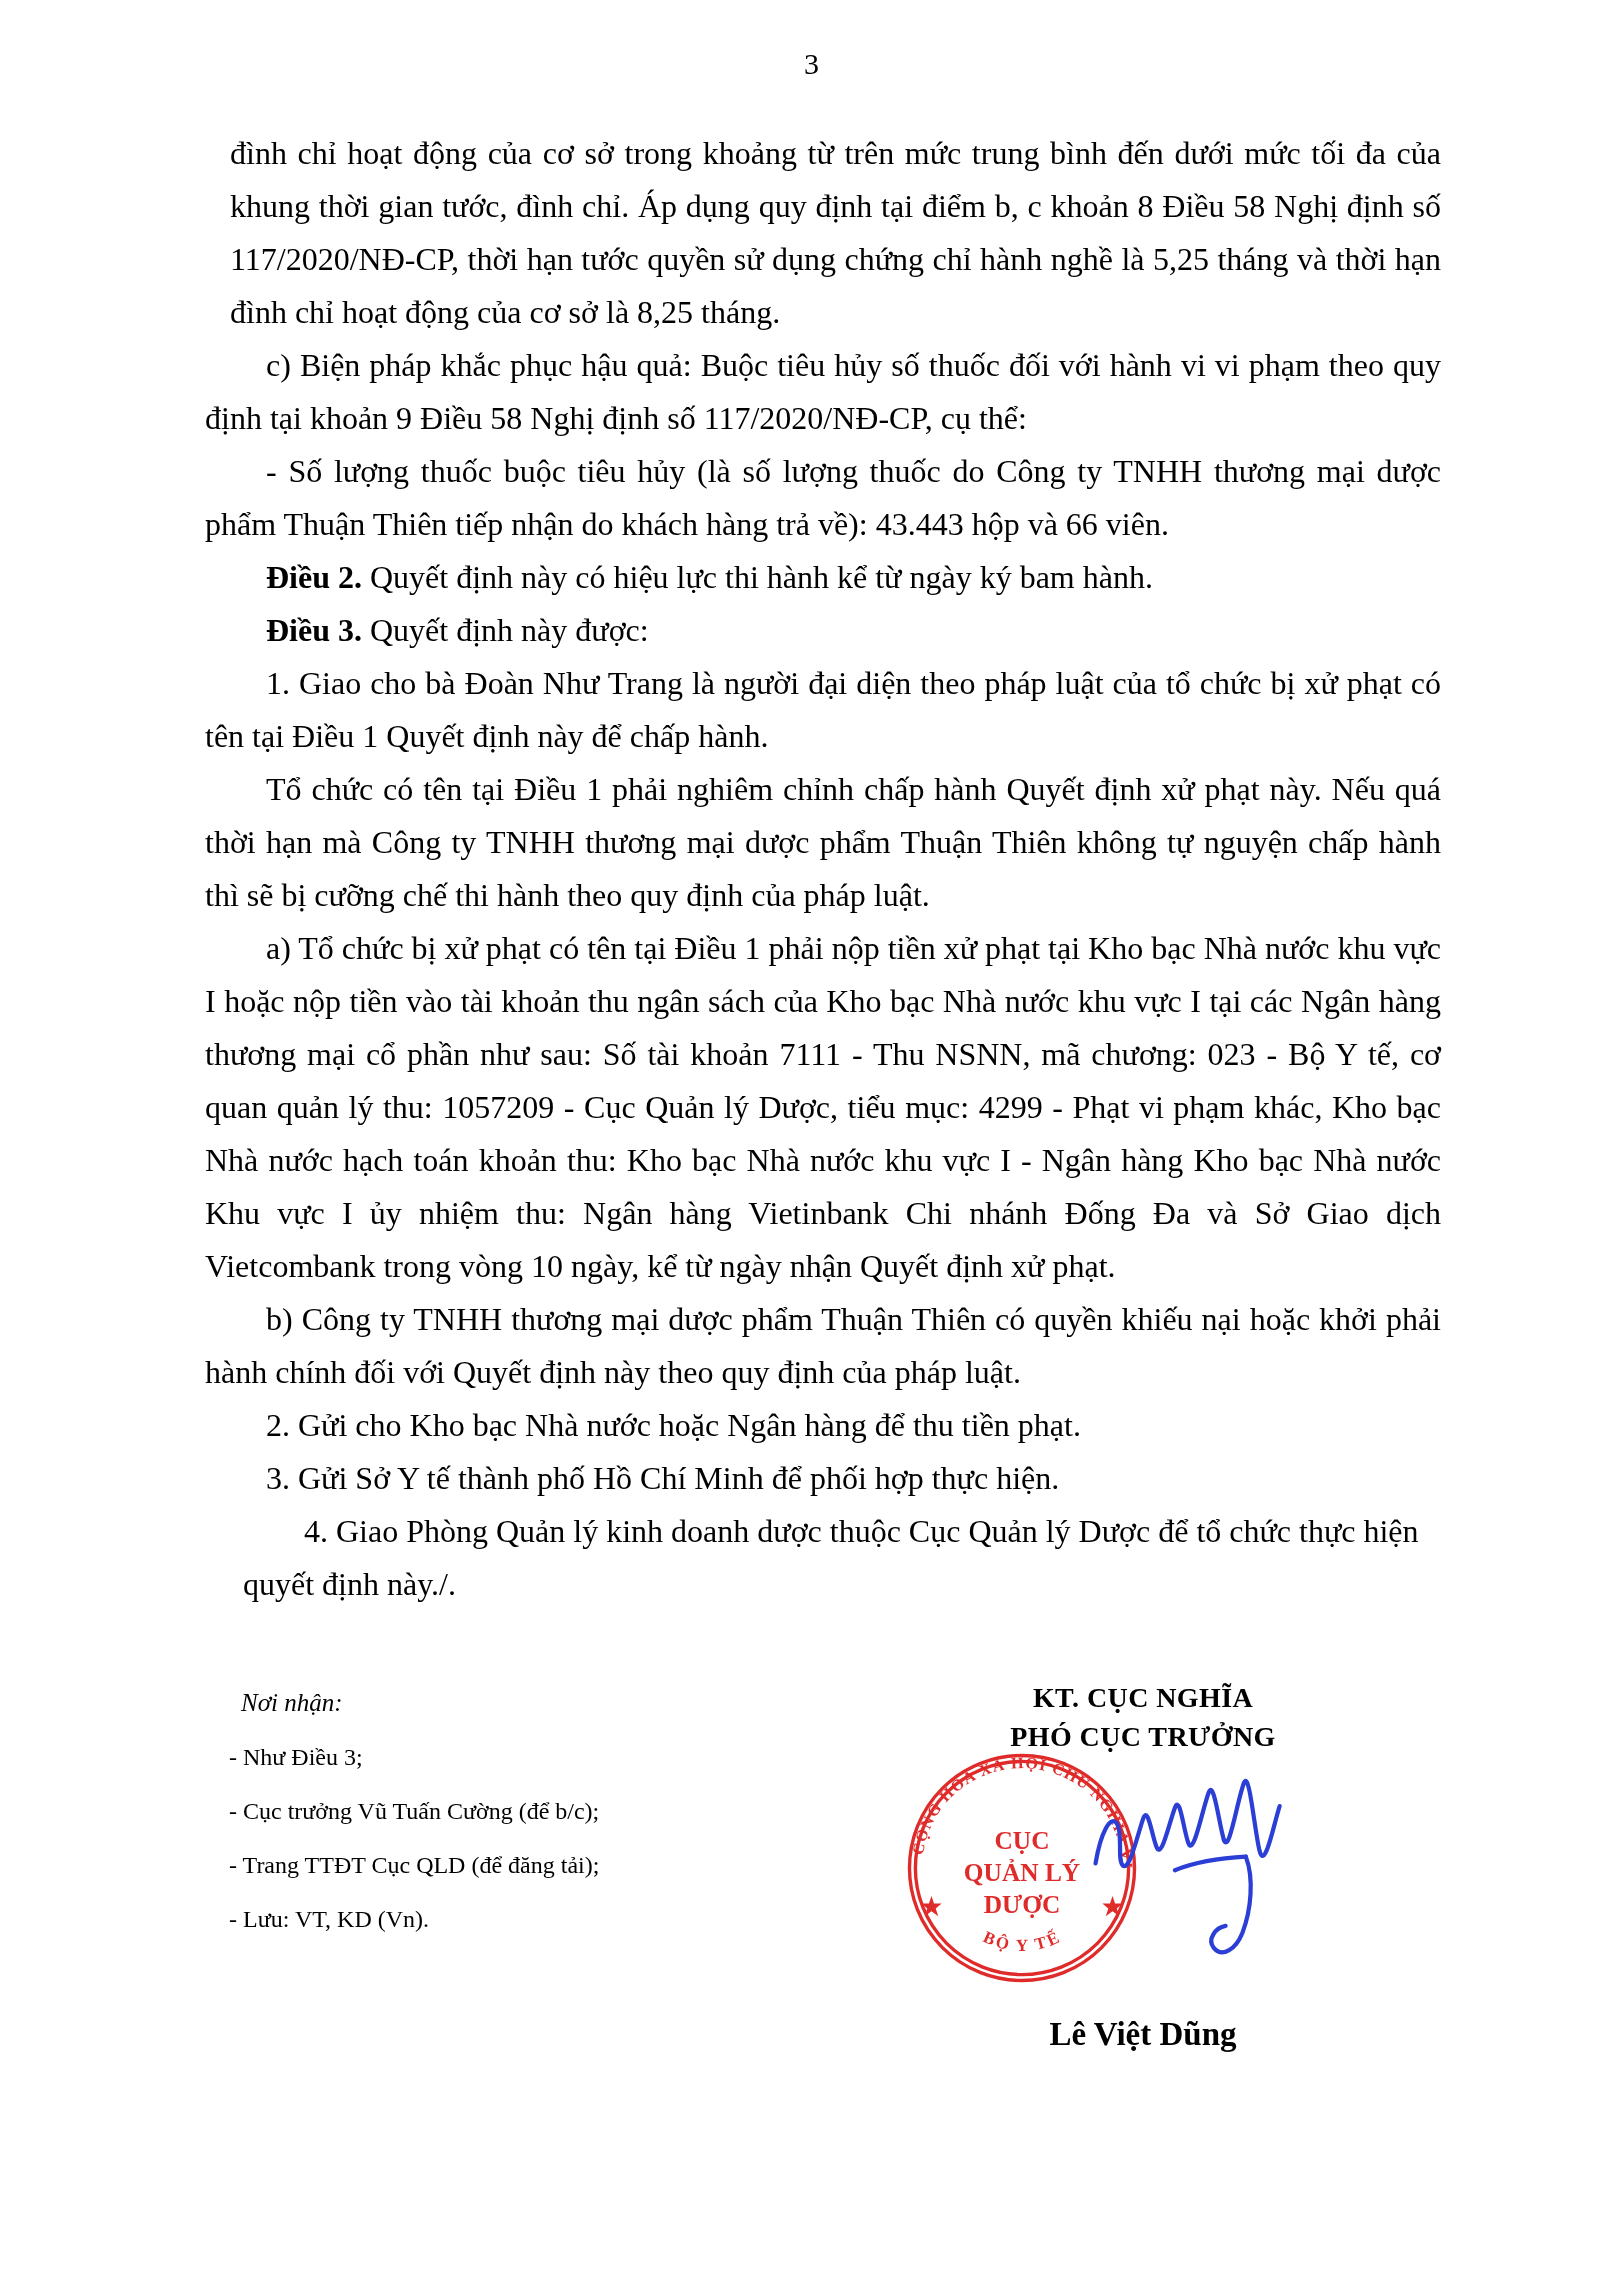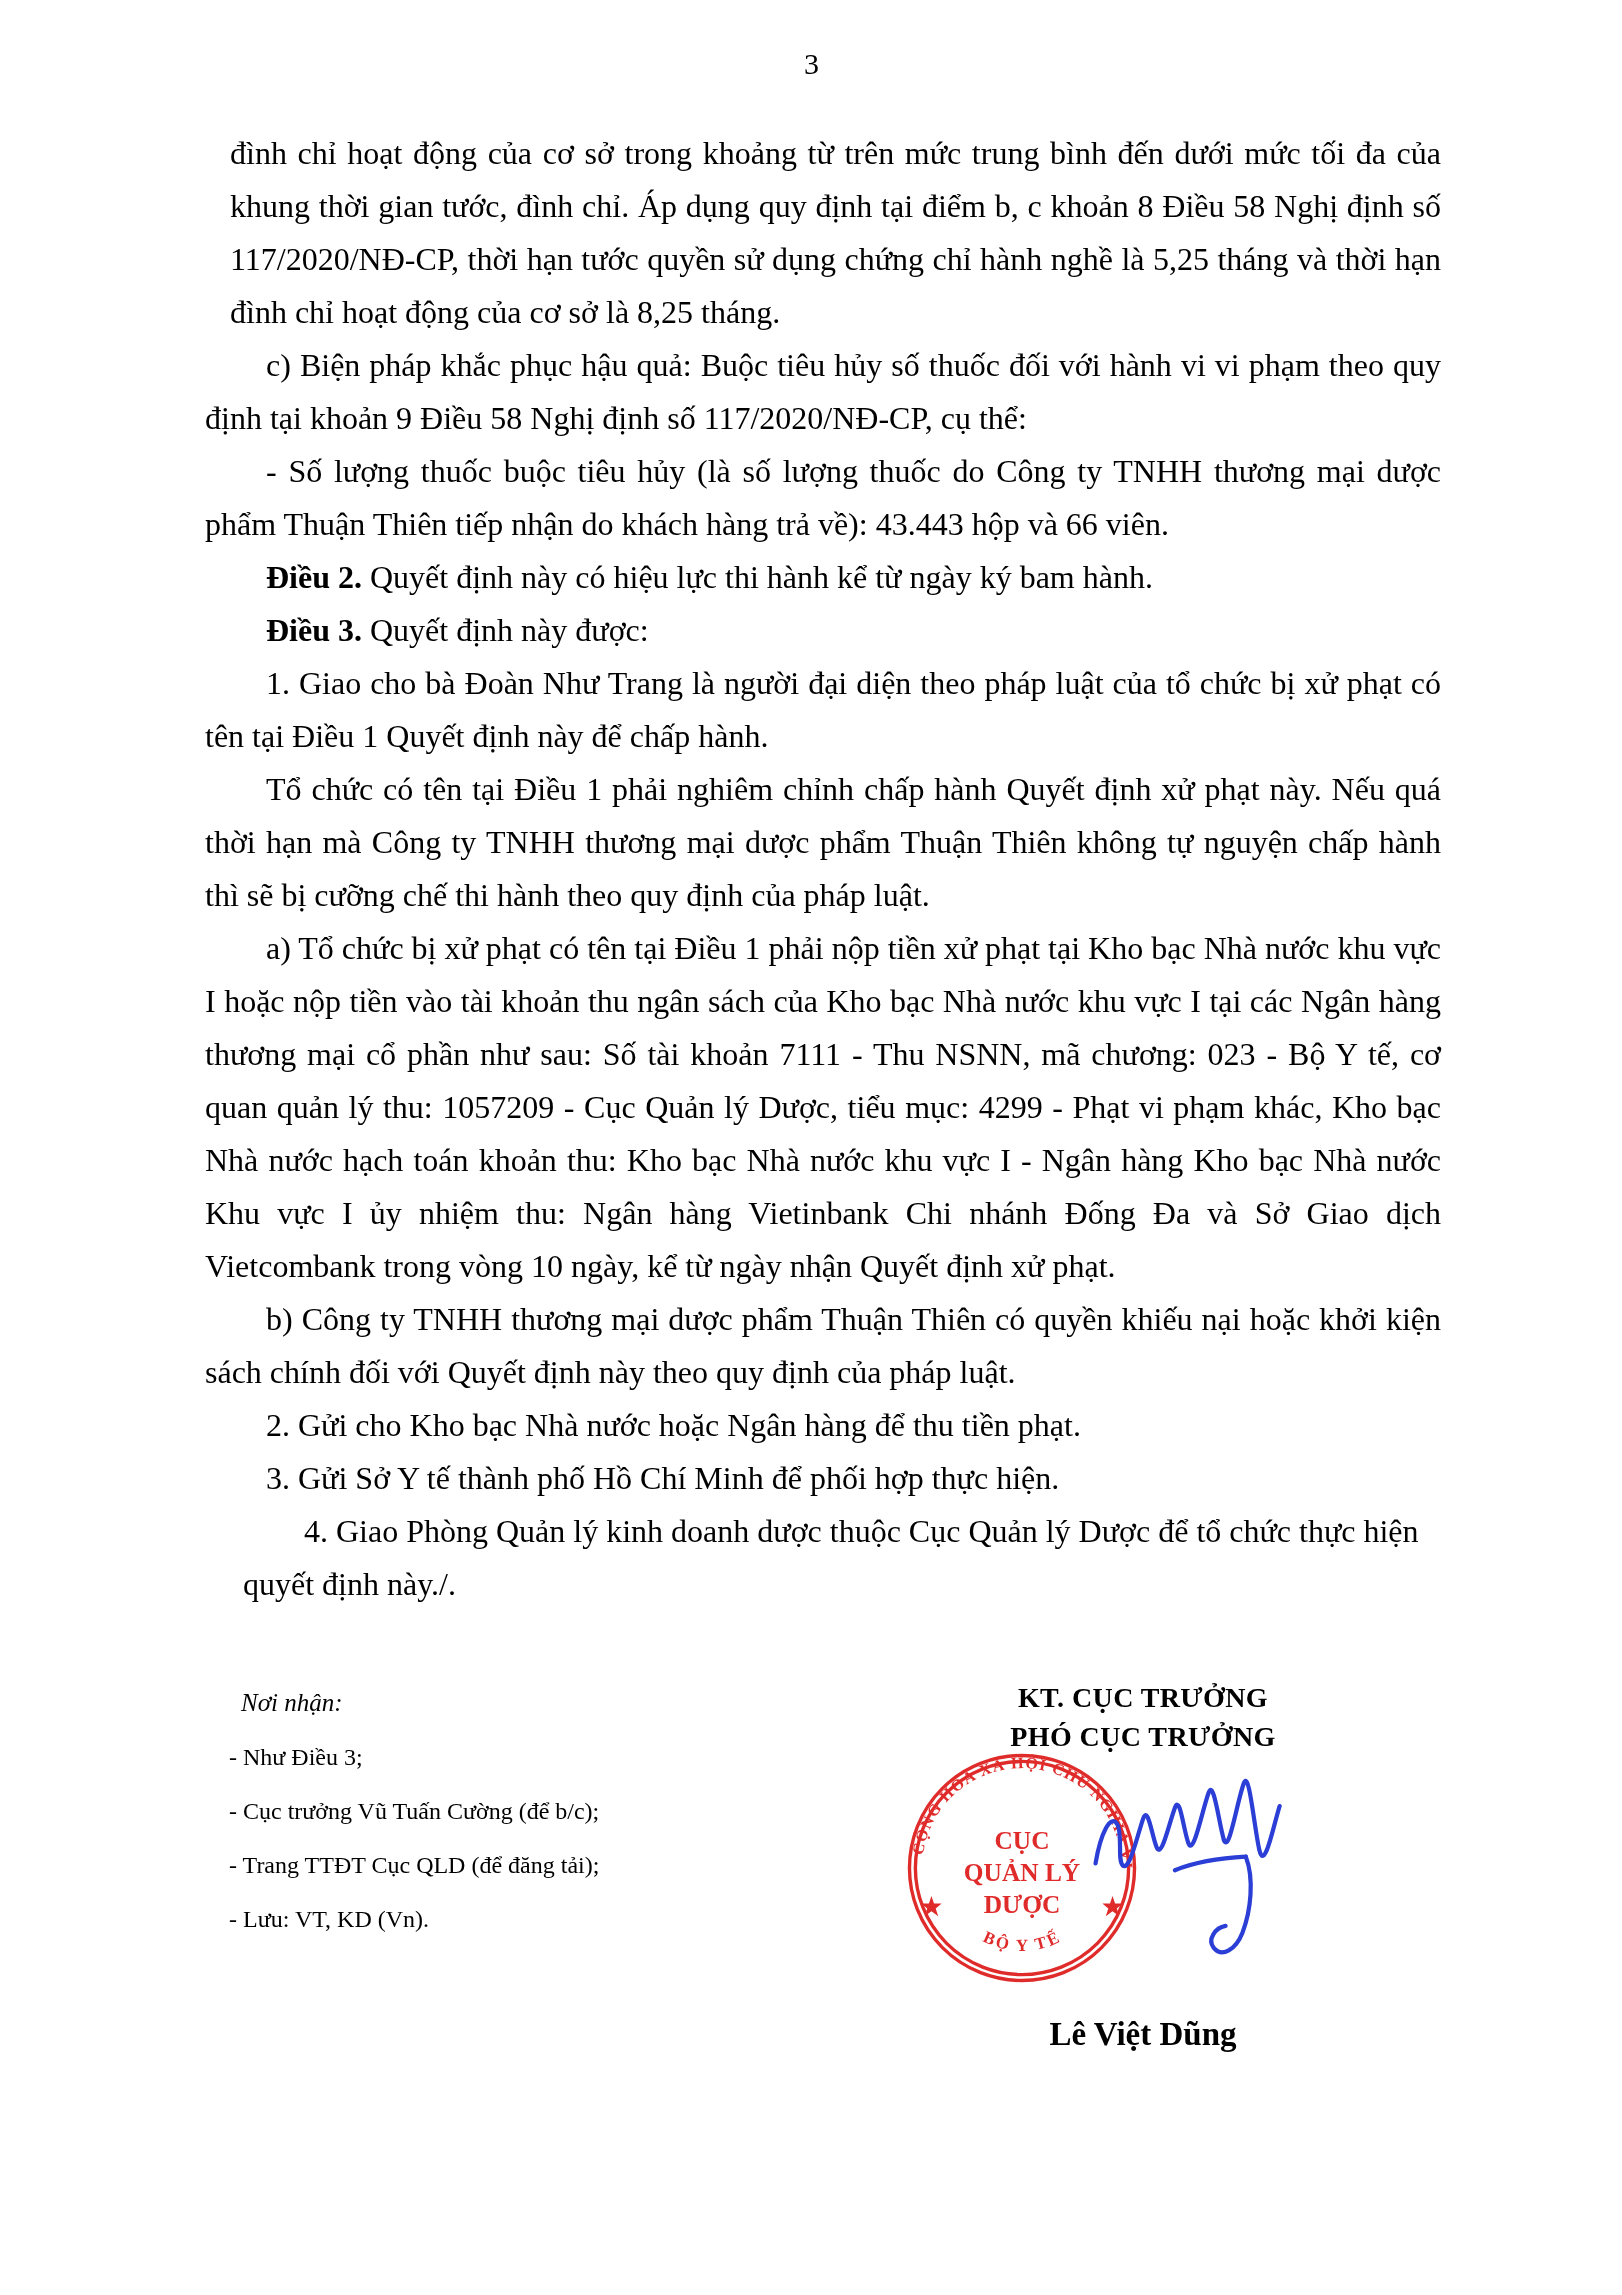--- a/index.html
+++ b/index.html
@@ -173,21 +173,21 @@
 
     <p class="para">
       <span>Tổ chức có tên tại Điều 1 phải nghiêm chỉnh chấp hành Quyết định xử phạt này. Nếu quá thời hạn mà Công ty TNHH thương mại dược phẩm Thuận Thiên không tự nguyện chấp hành thì sẽ bị cưỡng chế thi hành theo quy định của pháp luật.</span>
     </p>
 
     <p class="para">
       <span>a) Tổ chức bị xử phạt có tên tại Điều 1 phải nộp tiền xử phạt tại Kho bạc Nhà nước khu vực I hoặc nộp tiền vào tài khoản thu ngân sách của Kho bạc Nhà nước khu vực I tại các Ngân hàng thương mại cổ phần như sau: Số tài khoản 7111 - Thu NSNN, mã chương: 023 - Bộ Y tế, cơ quan quản lý thu: 1057209 - Cục Quản lý Dược, tiểu mục: 4299 - Phạt vi phạm khác, Kho bạc Nhà nước hạch toán khoản thu: Kho bạc Nhà nước khu vực I - Ngân hàng Kho bạc Nhà nước Khu vực I ủy nhiệm thu: Ngân hàng Vietinbank Chi nhánh Đống Đa và Sở Giao dịch Vietcombank trong vòng 10 ngày, kể từ ngày nhận Quyết định xử phạt.</span>
     </p>
 
     <p class="para">
-      <span>b) Công ty TNHH thương mại dược phẩm Thuận Thiên có quyền khiếu nại hoặc khởi kiện sách chính đối với Quyết định này theo quy định của pháp luật.</span>
+      <span>b) Công ty TNHH thương mại dược phẩm Thuận Thiên có quyền khiếu nại hoặc khởi phải hành chính đối với Quyết định này theo quy định của pháp luật.</span>
     </p>
 
     <p class="para">
       <span>2. Gửi cho Kho bạc Nhà nước hoặc Ngân hàng để thu tiền phạt.</span>
     </p>
 
     <p class="para">
       <span>3. Gửi Sở Y tế thành phố Hồ Chí Minh để phối hợp thực hiện.</span>
     </p>
 
@@ -203,21 +203,21 @@
       <div class="recipients-title">Nơi nhận:</div>
       <ul>
         <li>- Như Điều 3;</li>
         <li>- Cục trưởng Vũ Tuấn Cường (để b/c);</li>
         <li>- Trang TTĐT Cục QLD (để đăng tải);</li>
         <li>- Lưu: VT, KD (Vn).</li>
       </ul>
     </div>
 
     <div class="signature">
-      <div class="sig-line">KT. CỤC TRƯỞNG</div>
+      <div class="sig-line">KT. CỤC NGHĨA</div>
       <div class="sig-line">PHÓ CỤC TRƯỞNG</div>
       <div class="sig-name">Lê Việt Dũng</div>
     </div>
 
     <svg class="seal" viewBox="0 0 286 286" aria-hidden="true">
       <defs>
         <path id="sealOuterPath" d="M 143,143 m 0,-118 a 118,118 0 1,1 -0.1,0"></path>
         <path id="sealTopArc" d="M 25,143 a 118,118 0 0,1 236,0"></path>
         <path id="sealBottomArc" d="M 45,143 a 98,98 0 0,0 196,0"></path>
       </defs>

